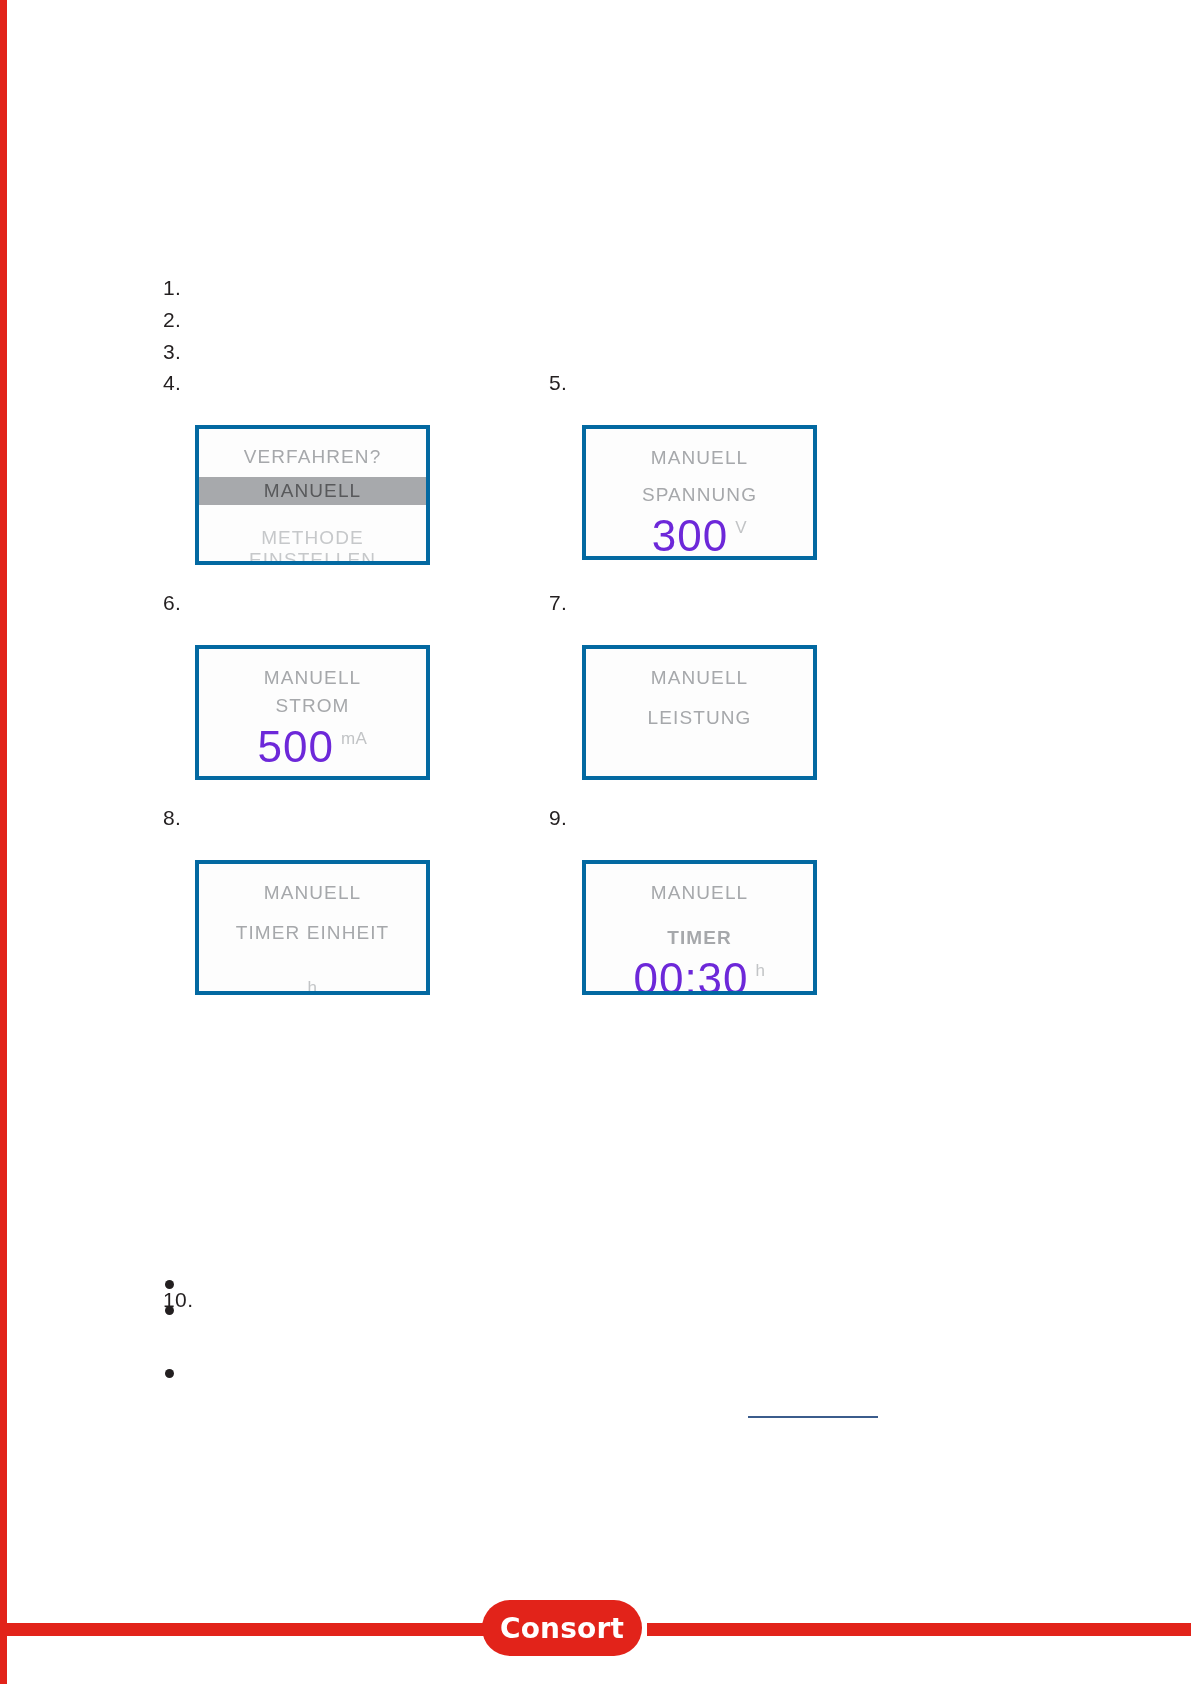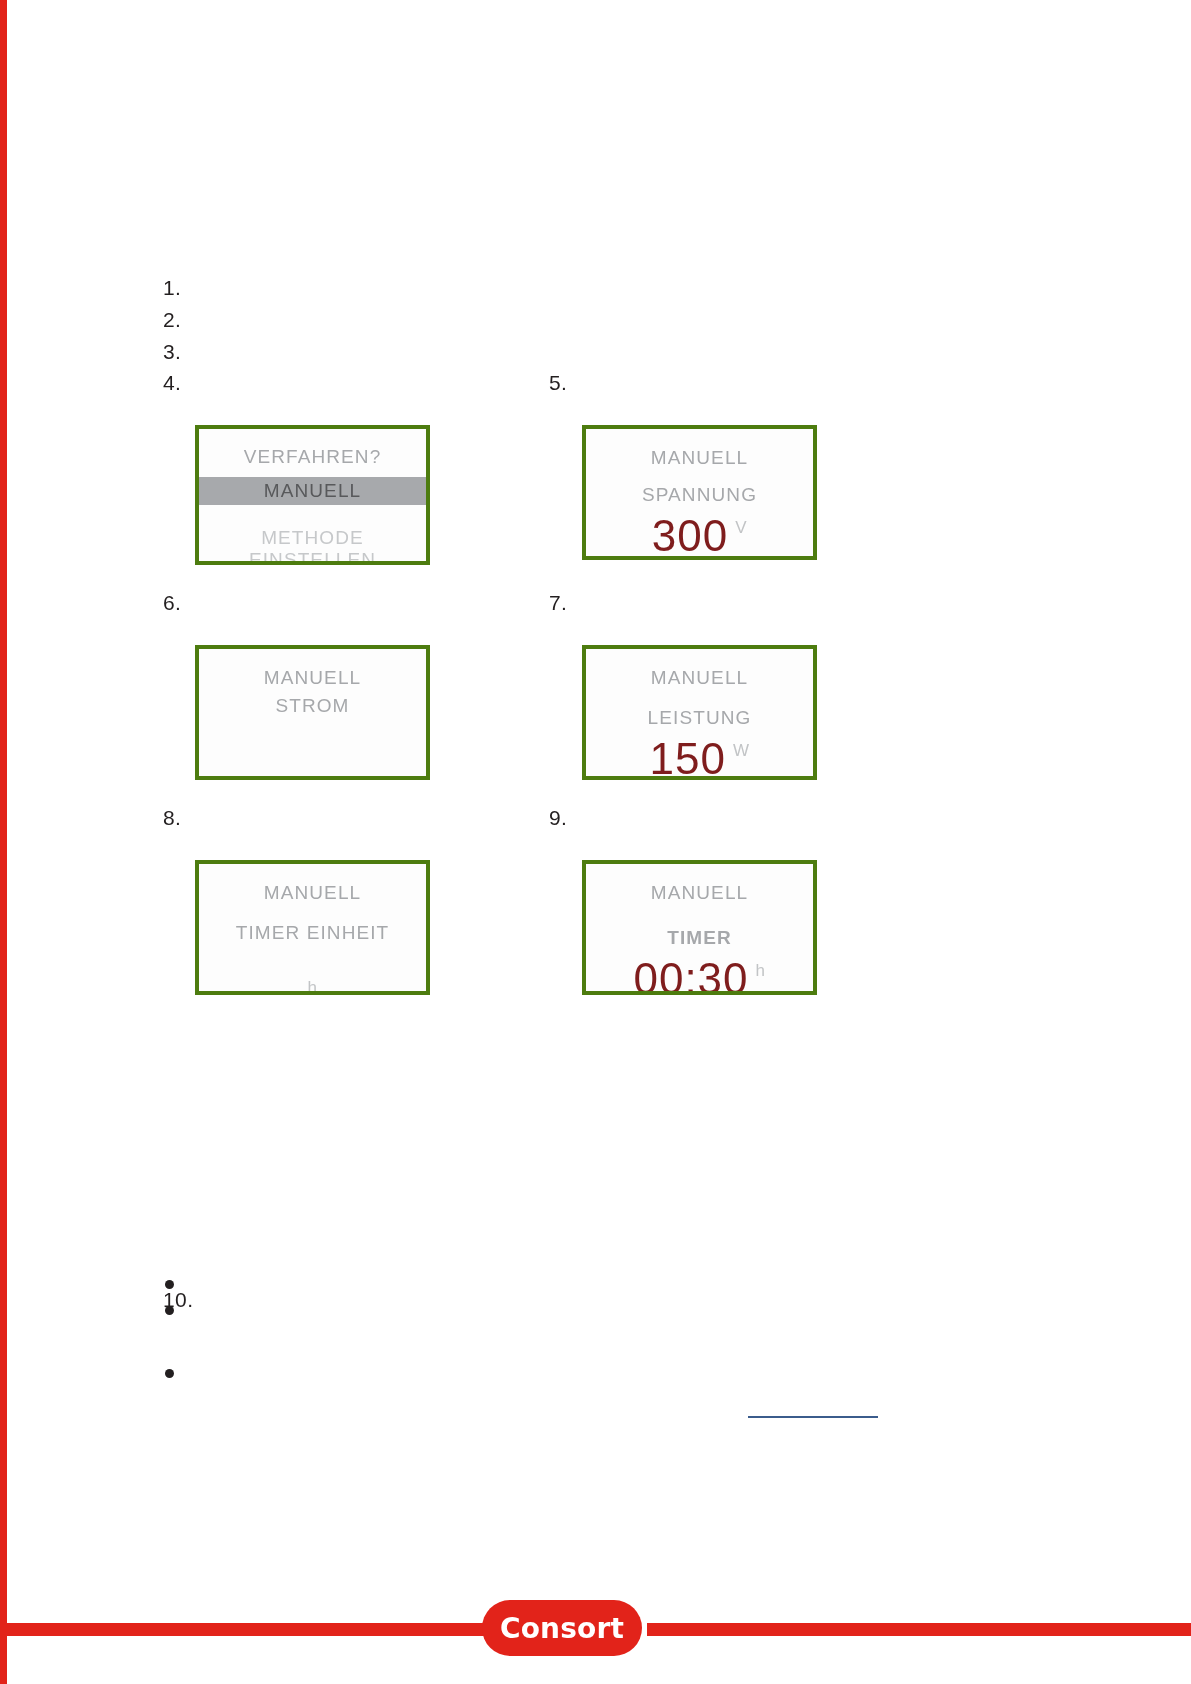--- a/index.html
+++ b/index.html
@@ -55,21 +55,21 @@
     position: absolute;
     font-size: 20px;
     color: #ffffff;
     white-space: nowrap;
   }
 
   
   .lcd {
     position: absolute;
     box-sizing: border-box;
-    border: 4px solid #4d7c0f;
+    border: 4px solid #0369a1;
     background: #fdfdfd;
     overflow: hidden;
   }
   .lcd-inner {
     position: relative;
     width: 100%;
     height: 100%;
     display: flex;
     flex-direction: column;
     align-items: center;
@@ -101,21 +101,21 @@
     color: #58595b;
   }
   .lcd-value-row {
     display: flex;
     align-items: flex-start;
     justify-content: center;
     width: 100%;
   }
   .lcd-value {
     font-size: 44px;
-    color: #7f1d1d;
+    color: #6d28d9;
     letter-spacing: 1px;
     line-height: 1;
     font-weight: 400;
   }
   .lcd-unit {
     font-size: 17px;
     color: #c2c4c6;
     margin-left: 7px;
     margin-top: 4px;
     letter-spacing: 0.5px;
@@ -236,31 +236,31 @@
         <span class="lcd-value">300</span>
         <span class="lcd-unit">V</span>
       </div>
     </div>
   </div>
 
   <div class="lcd" style="left:195px; top:645px; width:235px; height:135px;">
     <div class="lcd-inner">
       <div class="lcd-title" style="margin-top:18px;">MANUELL</div>
       <div class="lcd-subtitle" style="margin-top:6px;">STROM</div>
+      <div class="lcd-value-row" style="margin-top:8px;">
+        <span class="lcd-value">500</span>
+        <span class="lcd-unit">mA</span>
+      </div>
     </div>
   </div>
 
   <div class="lcd" style="left:582px; top:645px; width:235px; height:135px;">
     <div class="lcd-inner">
       <div class="lcd-title" style="margin-top:18px;">MANUELL</div>
       <div class="lcd-subtitle" style="margin-top:18px;">LEISTUNG</div>
-      <div class="lcd-value-row" style="margin-top:8px;">
-        <span class="lcd-value">150</span>
-        <span class="lcd-unit">W</span>
-      </div>
     </div>
   </div>
 
   <div class="lcd" style="left:195px; top:860px; width:235px; height:135px;">
     <div class="lcd-inner">
       <div class="lcd-title" style="margin-top:18px;">MANUELL</div>
       <div class="lcd-subtitle" style="margin-top:18px;text-align:center;">TIMER EINHEIT</div>
       <div style="width:100%; text-align:center; margin-top:34px;">
         <span class="lcd-unit-alone">h</span>
       </div>

